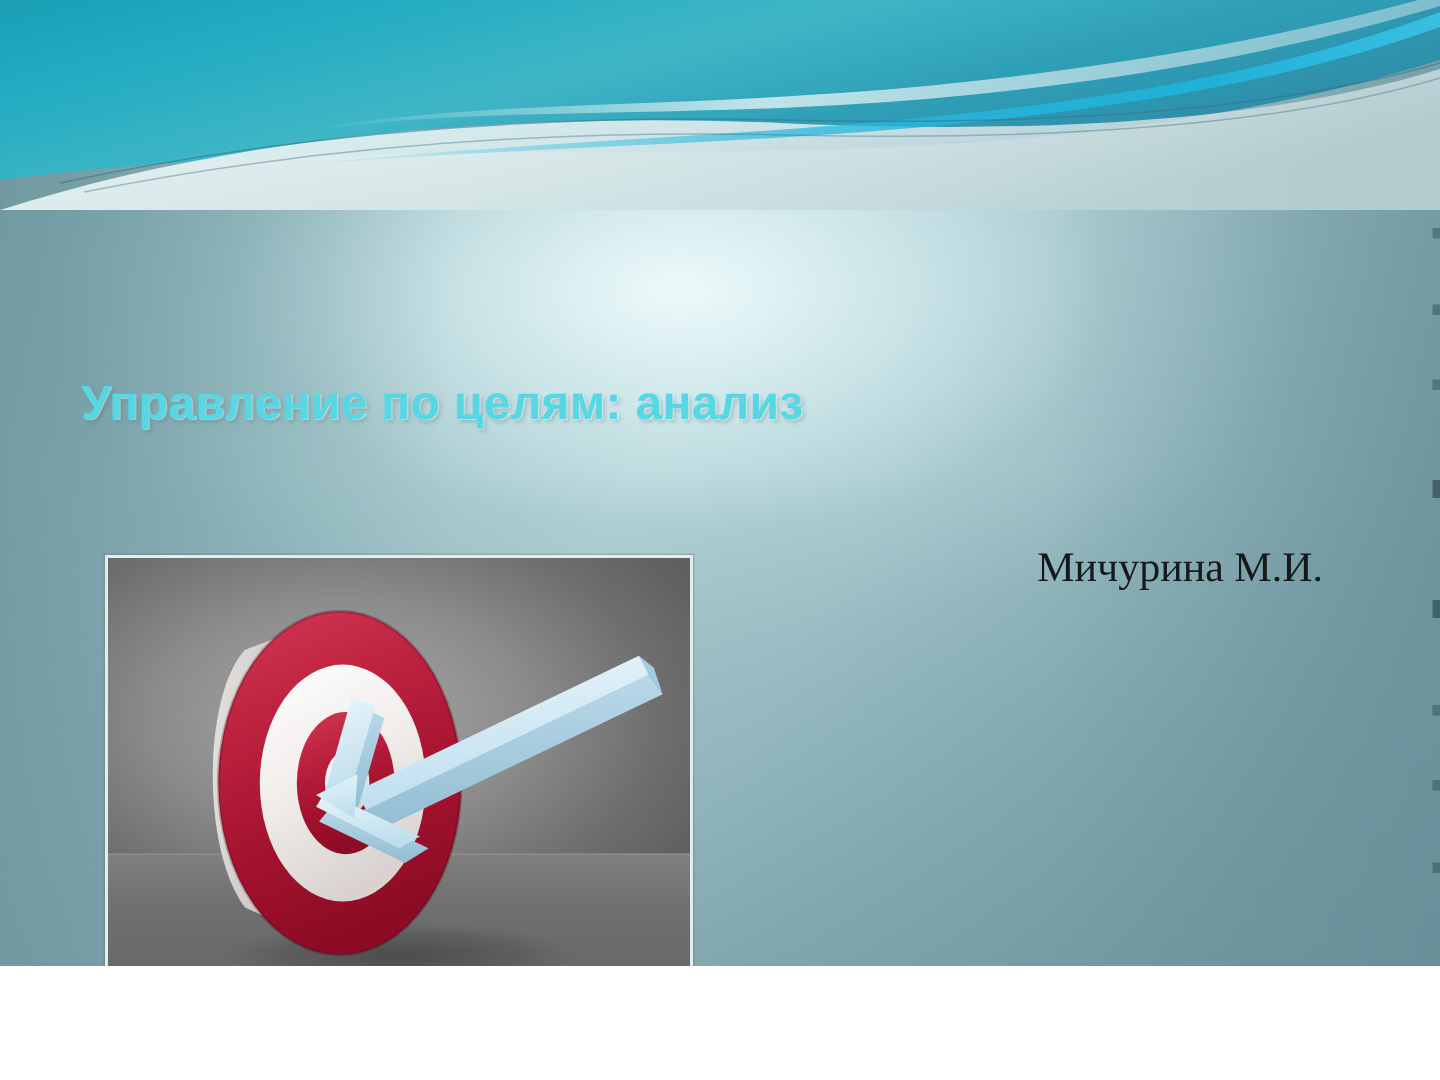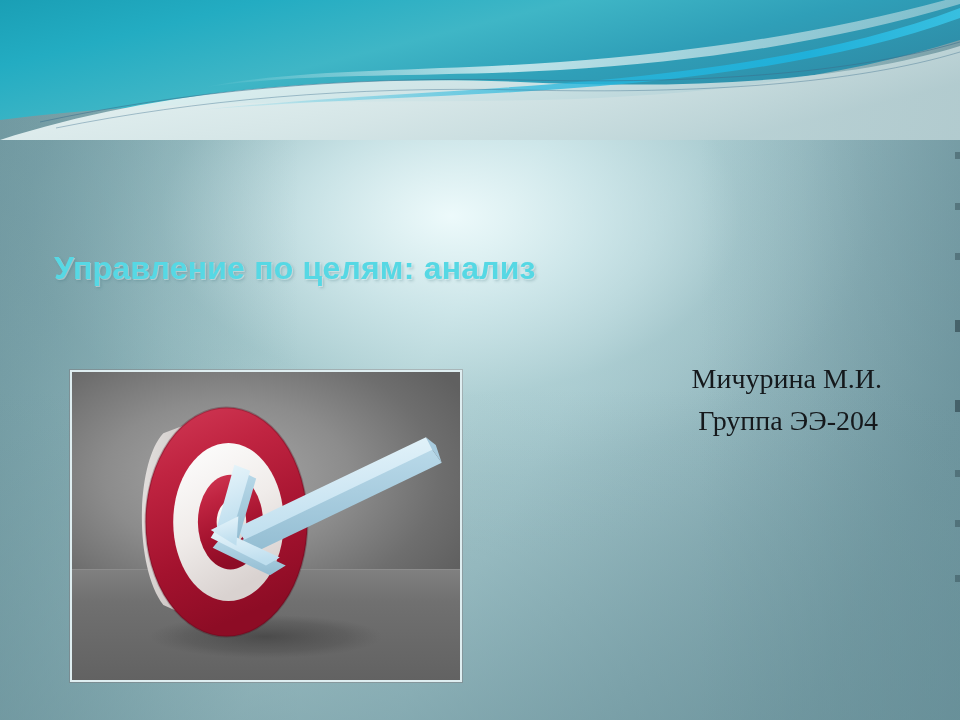--- a/index.html
+++ b/index.html
@@ -7,21 +7,21 @@
     padding: 0;
     background: #ffffff;
   }
   body {
     font-family: "Liberation Sans", sans-serif;
   }
 
   .slide {
     position: relative;
     width: 960px;
-    height: 720px;
+    height: 644px;
     overflow: hidden;
     background: #6e9299;
   }
 
   
   .bg-base {
     position: absolute;
     inset: 0;
     background:
       radial-gradient(ellipse 58% 48% at 47% 30%,
@@ -237,21 +237,20 @@
     <i style="top:520px"></i>
     <i style="top:575px"></i>
   </div>
 
   <div class="title">
     <span class="title-line">Управление по целям: анализ</span>
   </div>
 
   <div class="subtitle">
     <span class="sub-line">Мичурина М.И.</span>
-    <span class="sub-line second">Группа ЭЭ-204</span>
   </div>
 
   <div class="picture">
     <div class="pic-canvas"></div>
     <div class="pic-floor"></div>
     <div class="pic-floorline"></div>
 
     <svg class="pic-svg" viewBox="0 0 392 312" xmlns="http://www.w3.org/2000/svg">
       <defs>
         <linearGradient id="redFace" x1="0" y1="0" x2="0.3" y2="1">

